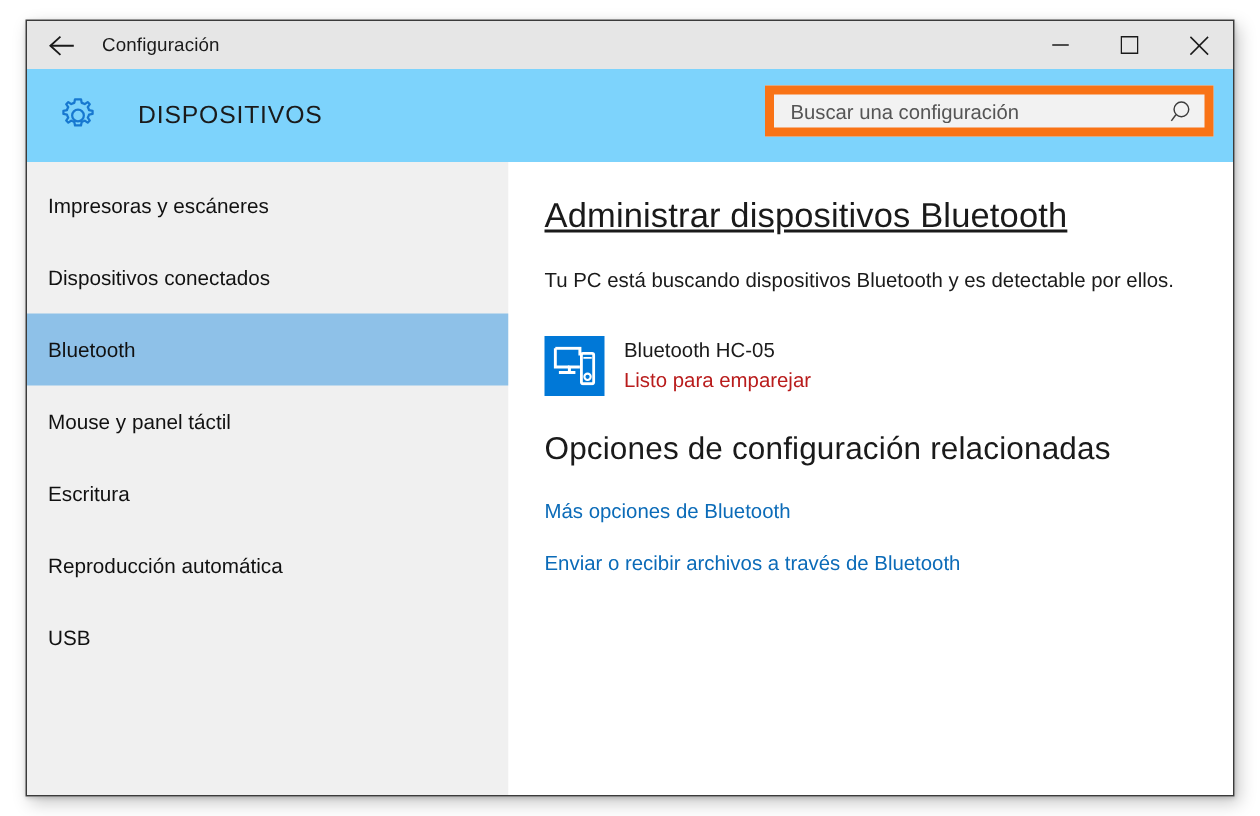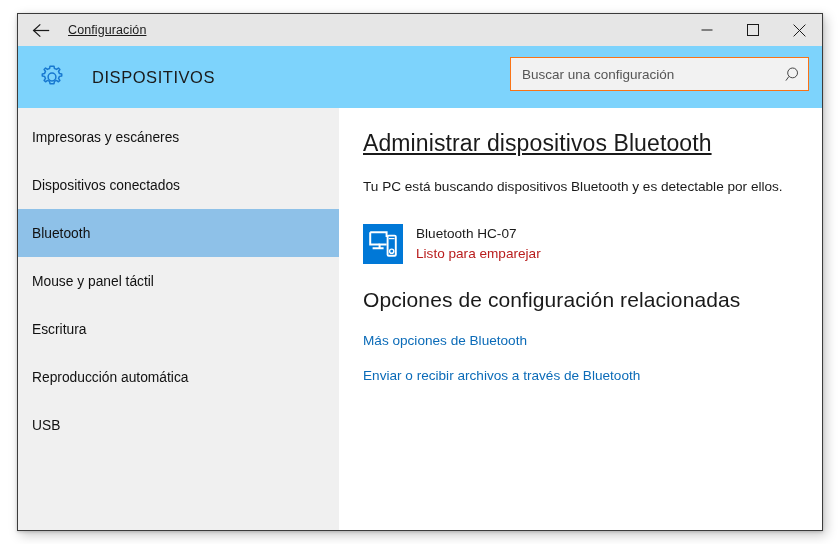--- a/index.html
+++ b/index.html
@@ -50,21 +50,20 @@
     justify-content: center;
     flex: 0 0 auto;
   }
   #back-button svg { display: block; }
 
   #window-title {
     font-size: 12.5px;
     color: #1a1a1a;
     letter-spacing: 0.1px;
     margin-left: 4px;
-    text-decoration: underline;
   }
 
   #window-controls {
     position: absolute;
     right: 0;
     top: 0;
     height: 32px;
     display: flex;
   }
   .win-ctrl {
@@ -100,21 +99,21 @@
     letter-spacing: 0.55px;
   }
 
   #search-box {
     position: absolute;
     left: 492px;
     top: 11px;
     width: 299px;
     height: 34px;
     background: #f2f2f2;
-    border: 1px solid #f97316;
+    border: 6px solid #f97316;
     display: flex;
     align-items: center;
   }
   #search-input {
     flex: 1 1 auto;
     border: none;
     outline: none;
     background: transparent;
     font-family: "Liberation Sans", sans-serif;
     font-size: 13.5px;
@@ -327,21 +326,21 @@
             <div class="device-icon">
               <svg width="28" height="26" viewBox="0 0 28 26">
                 <path d="M1.2 1.2 H17.6 V6.0 M17.6 13.6 H10.6 V17.3 M3.6 17.3 H14.6" fill="none" stroke="#ffffff" stroke-width="2"></path>
                 <path d="M1.2 1.2 V13.6 H10.6" fill="none" stroke="#ffffff" stroke-width="2"></path>
                 <rect x="18.6" y="4.6" width="8.2" height="20.2" rx="1.1" fill="#0078d7" stroke="#ffffff" stroke-width="1.9"></rect>
                 <circle cx="22.7" cy="20.2" r="2.1" fill="none" stroke="#ffffff" stroke-width="1.4"></circle>
                 <line x1="19.9" y1="7.6" x2="25.5" y2="7.6" stroke="#ffffff" stroke-width="1.2"></line>
               </svg>
             </div>
             <div class="device-text">
-              <div class="device-name">Bluetooth HC-07</div>
+              <div class="device-name">Bluetooth HC-05</div>
               <div class="device-status">Listo para emparejar</div>
             </div>
           </div>
         </div>
 
         <h2 id="related-heading">Opciones de configuración relacionadas</h2>
 
         <a class="related-link" href="#">Más opciones de Bluetooth</a>
         <a class="related-link" href="#">Enviar o recibir archivos a través de Bluetooth</a>
       </div>

